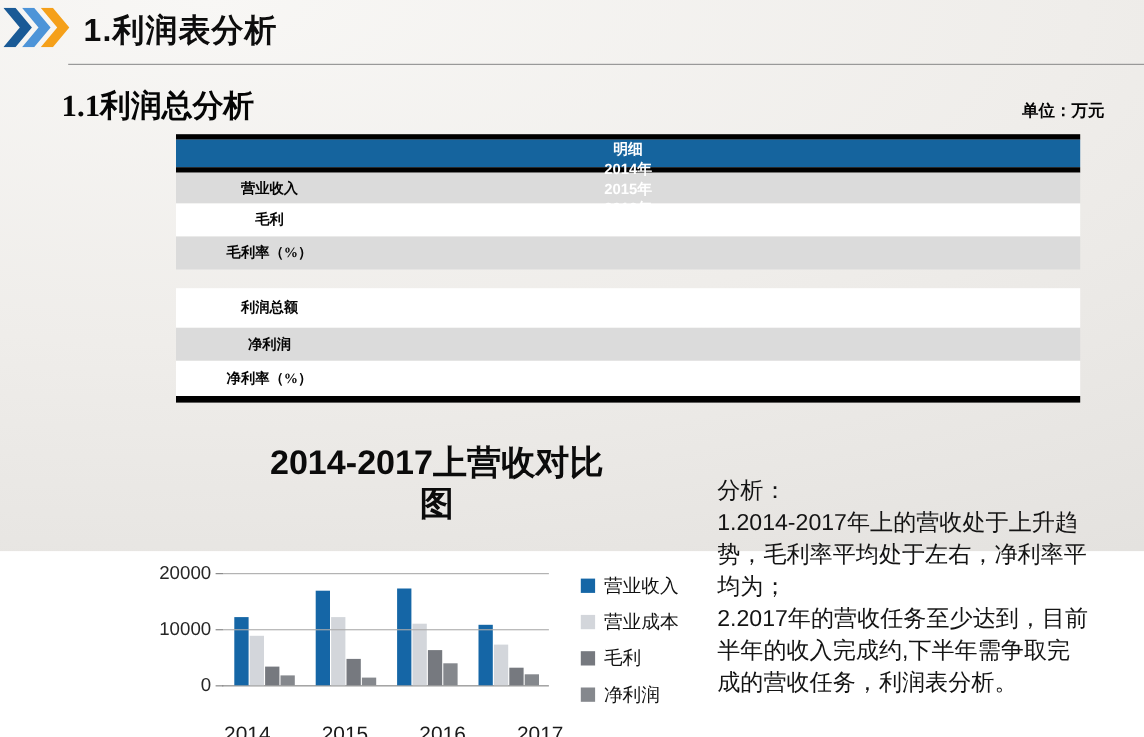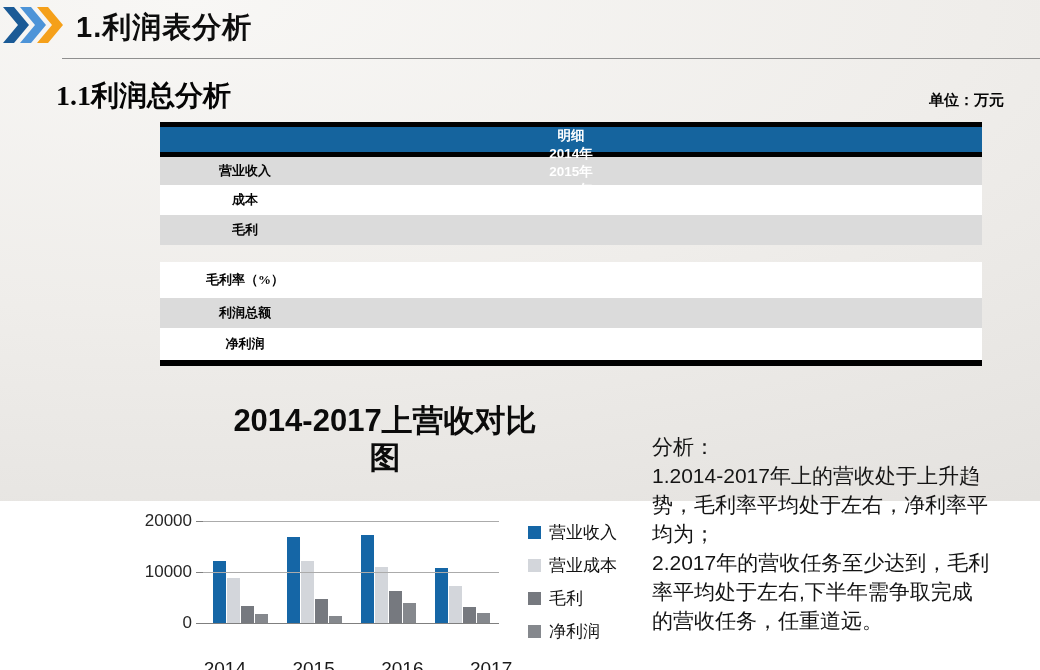--- a/index.html
+++ b/index.html
@@ -23,21 +23,21 @@
   .t-head .cell{color:#fff;font-size:13.5px;font-weight:bold;text-align:center;}
   .cell.c0{width:170px;} .cell.c1,.cell.c2,.cell.c3,.cell.c4{width:163px;}
   .t-row{display:flex;height:30px;align-items:center;background:#fff;}
   .t-row:nth-child(odd){background:#DBDBDB;}
   .t-row:nth-child(1){height:28px;}
   .t-row:nth-child(4){height:36px;margin-top:17px;}
   .t-row:nth-child(6){height:32px;}
   .t-row .cell{font-size:13px;font-weight:bold;color:#050505;text-align:center;
        font-family:"Liberation Serif","DejaVu Serif",serif;}
   
-  .chart-title{position:absolute;left:190px;top:402px;width:390px;text-align:center;
+  .chart-title{position:absolute;left:202px;top:402px;width:390px;text-align:center;
        font-size:31px;line-height:37px;font-weight:bold;color:#0b0b0b;}
   .plot{position:absolute;left:203px;top:521px;width:296px;height:102px;}
   .gridline{position:absolute;left:0;width:100%;height:1px;background:#ababab;}
   .baseline{position:absolute;left:-1px;bottom:-1px;width:calc(100% + 1px);height:1px;background:#7f7f7f;}
   .ytick-mark{position:absolute;left:-7px;width:7px;height:1px;background:#7f7f7f;}
   .groups{position:absolute;left:0;bottom:0;width:100%;height:102px;display:flex;}
   .bar-group{width:74px;height:102px;display:flex;align-items:flex-end;justify-content:center;gap:1px;}
   .bar{width:13px;}
   .y-axis{position:absolute;left:140px;top:521px;width:58px;height:102px;}
   .y-axis .ylab{position:absolute;right:6px;font-size:17px;color:#262626;line-height:18px;}
@@ -79,27 +79,20 @@
     <div class="bar-black"></div>
     <div id="t-body">
         <div class="t-row">
           <div class="cell c0">营业收入</div>
           <div class="cell c1"></div>
           <div class="cell c2"></div>
           <div class="cell c3"></div>
           <div class="cell c4"></div>
         </div>
         <div class="t-row">
-          <div class="cell c0">成本</div>
-          <div class="cell c1"></div>
-          <div class="cell c2"></div>
-          <div class="cell c3"></div>
-          <div class="cell c4"></div>
-        </div>
-        <div class="t-row">
           <div class="cell c0">毛利</div>
           <div class="cell c1"></div>
           <div class="cell c2"></div>
           <div class="cell c3"></div>
           <div class="cell c4"></div>
         </div>
         <div class="t-row">
           <div class="cell c0">毛利率（%）</div>
           <div class="cell c1"></div>
           <div class="cell c2"></div>
@@ -108,20 +101,27 @@
         </div>
         <div class="t-row">
           <div class="cell c0">利润总额</div>
           <div class="cell c1"></div>
           <div class="cell c2"></div>
           <div class="cell c3"></div>
           <div class="cell c4"></div>
         </div>
         <div class="t-row">
           <div class="cell c0">净利润</div>
+          <div class="cell c1"></div>
+          <div class="cell c2"></div>
+          <div class="cell c3"></div>
+          <div class="cell c4"></div>
+        </div>
+        <div class="t-row">
+          <div class="cell c0">净利率（%）</div>
           <div class="cell c1"></div>
           <div class="cell c2"></div>
           <div class="cell c3"></div>
           <div class="cell c4"></div>
         </div>
       </div>
     <div class="bar-black bottom"></div>
   </div>
 
   <div class="chart-title">
@@ -192,16 +192,16 @@
       </div>
       <div class="legend-item">
         <div class="legend-swatch" style="background: rgb(133, 136, 141);"></div>
         <div class="legend-label">净利润</div>
       </div>
     </div>
 
   <div class="analysis" id="analysis">
       <p>分析：</p>
       <p>1.2014-2017年上的营收处于上升趋势，毛利率平均处于左右，净利率平均为；</p>
-      <p>2.2017年的营收任务至少达到，毛利率平均处于左右,下半年需争取完成的营收任务，任重道远。</p>
+      <p>2.2017年的营收任务至少达到，目前半年的收入完成约,下半年需争取完成的营收任务，利润表分析。</p>
     </div>
 
 </div>
 
 </body></html>

